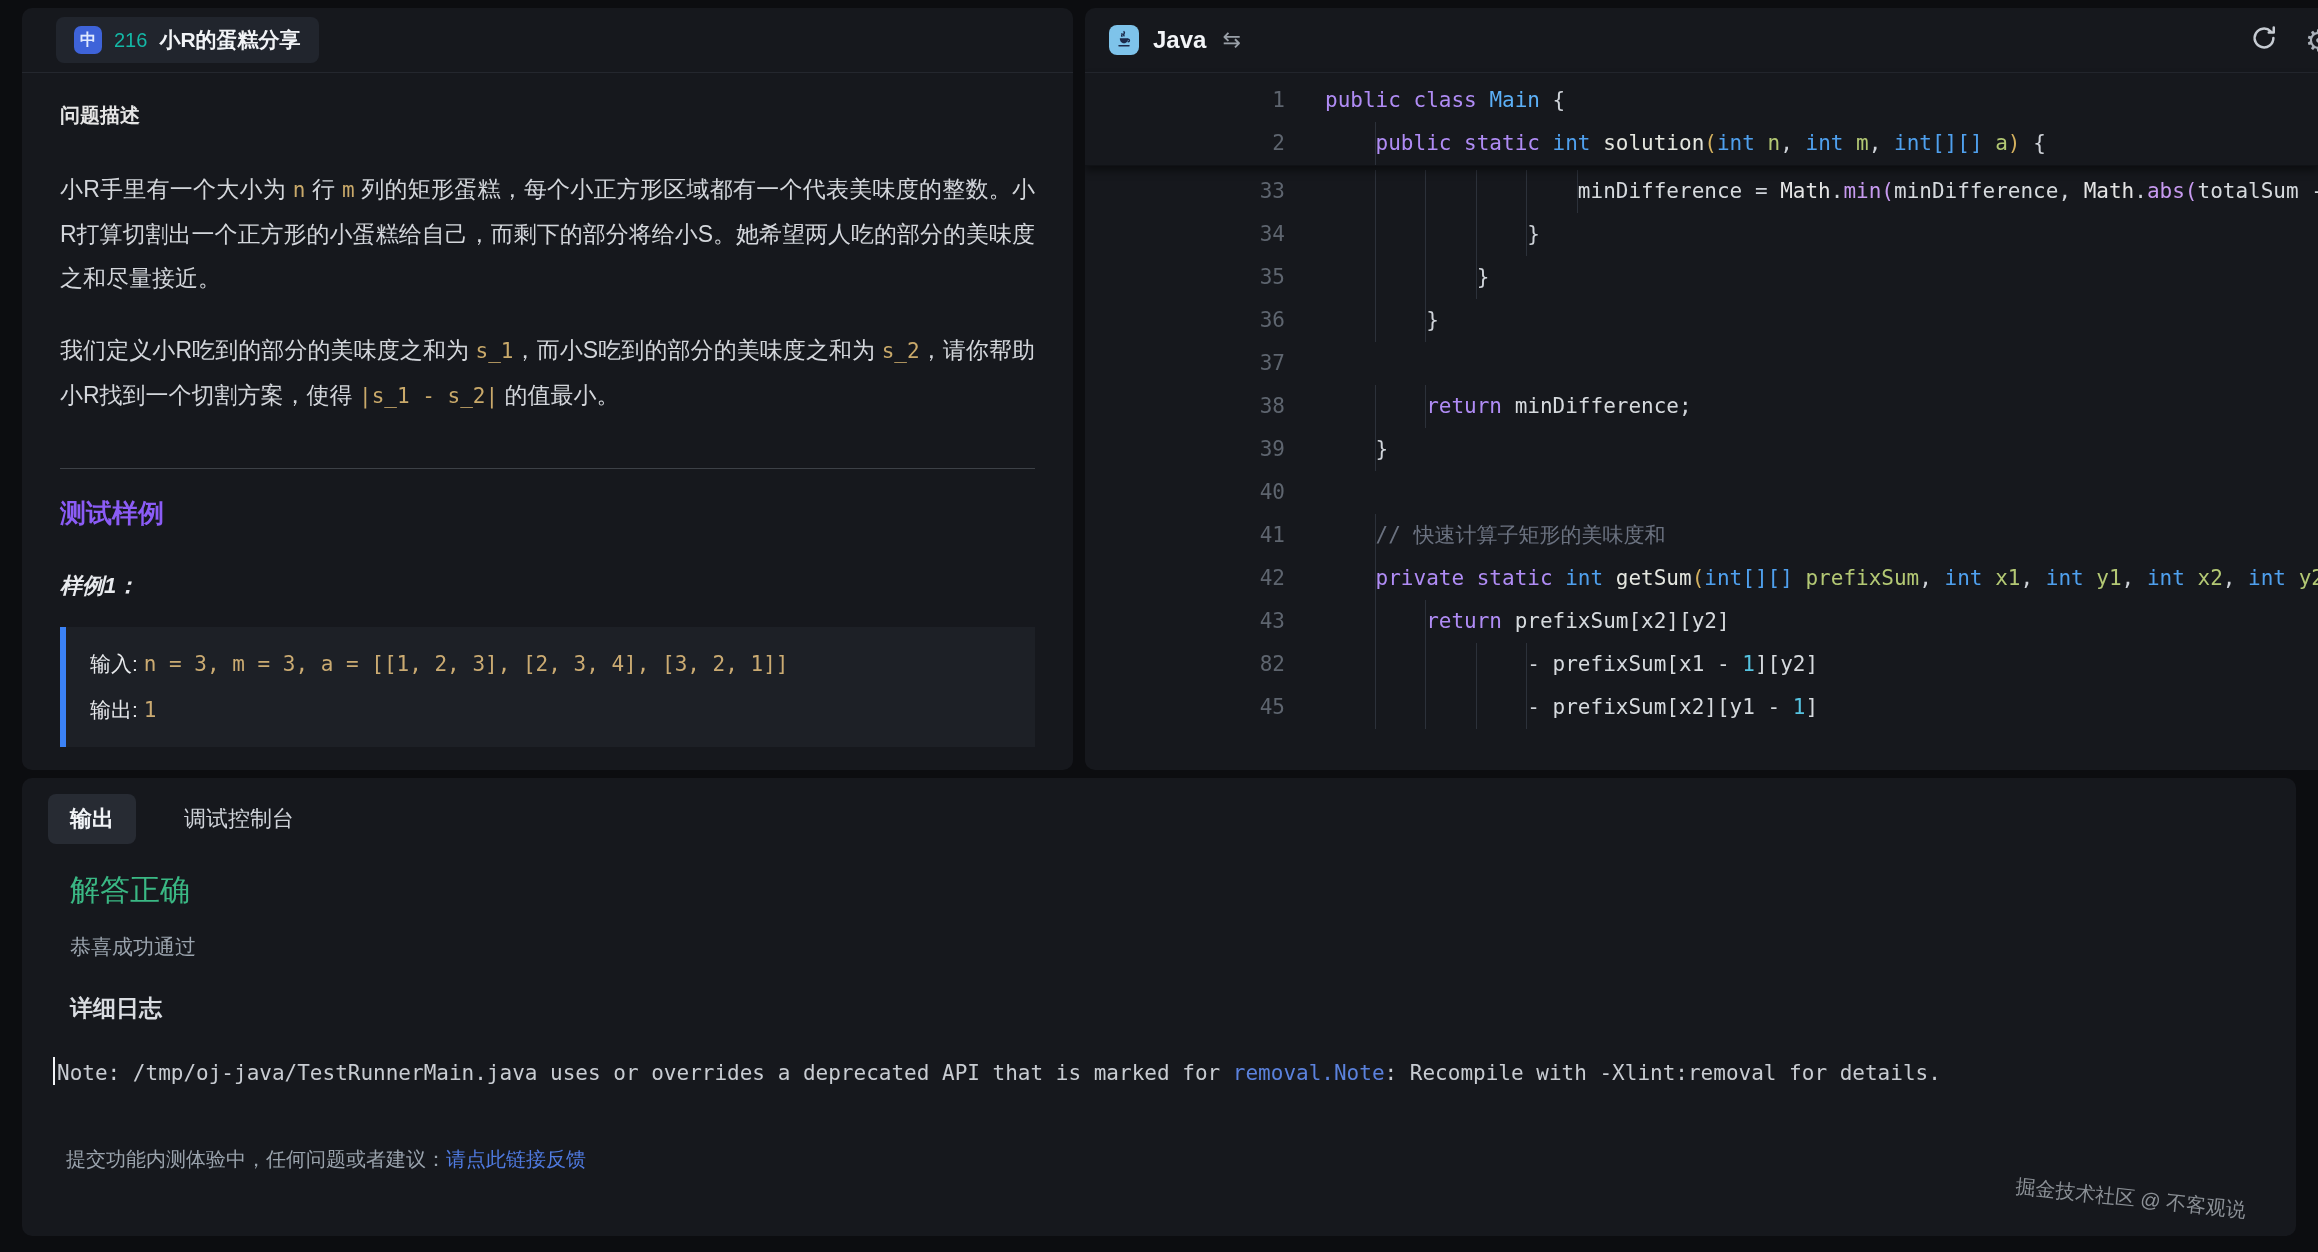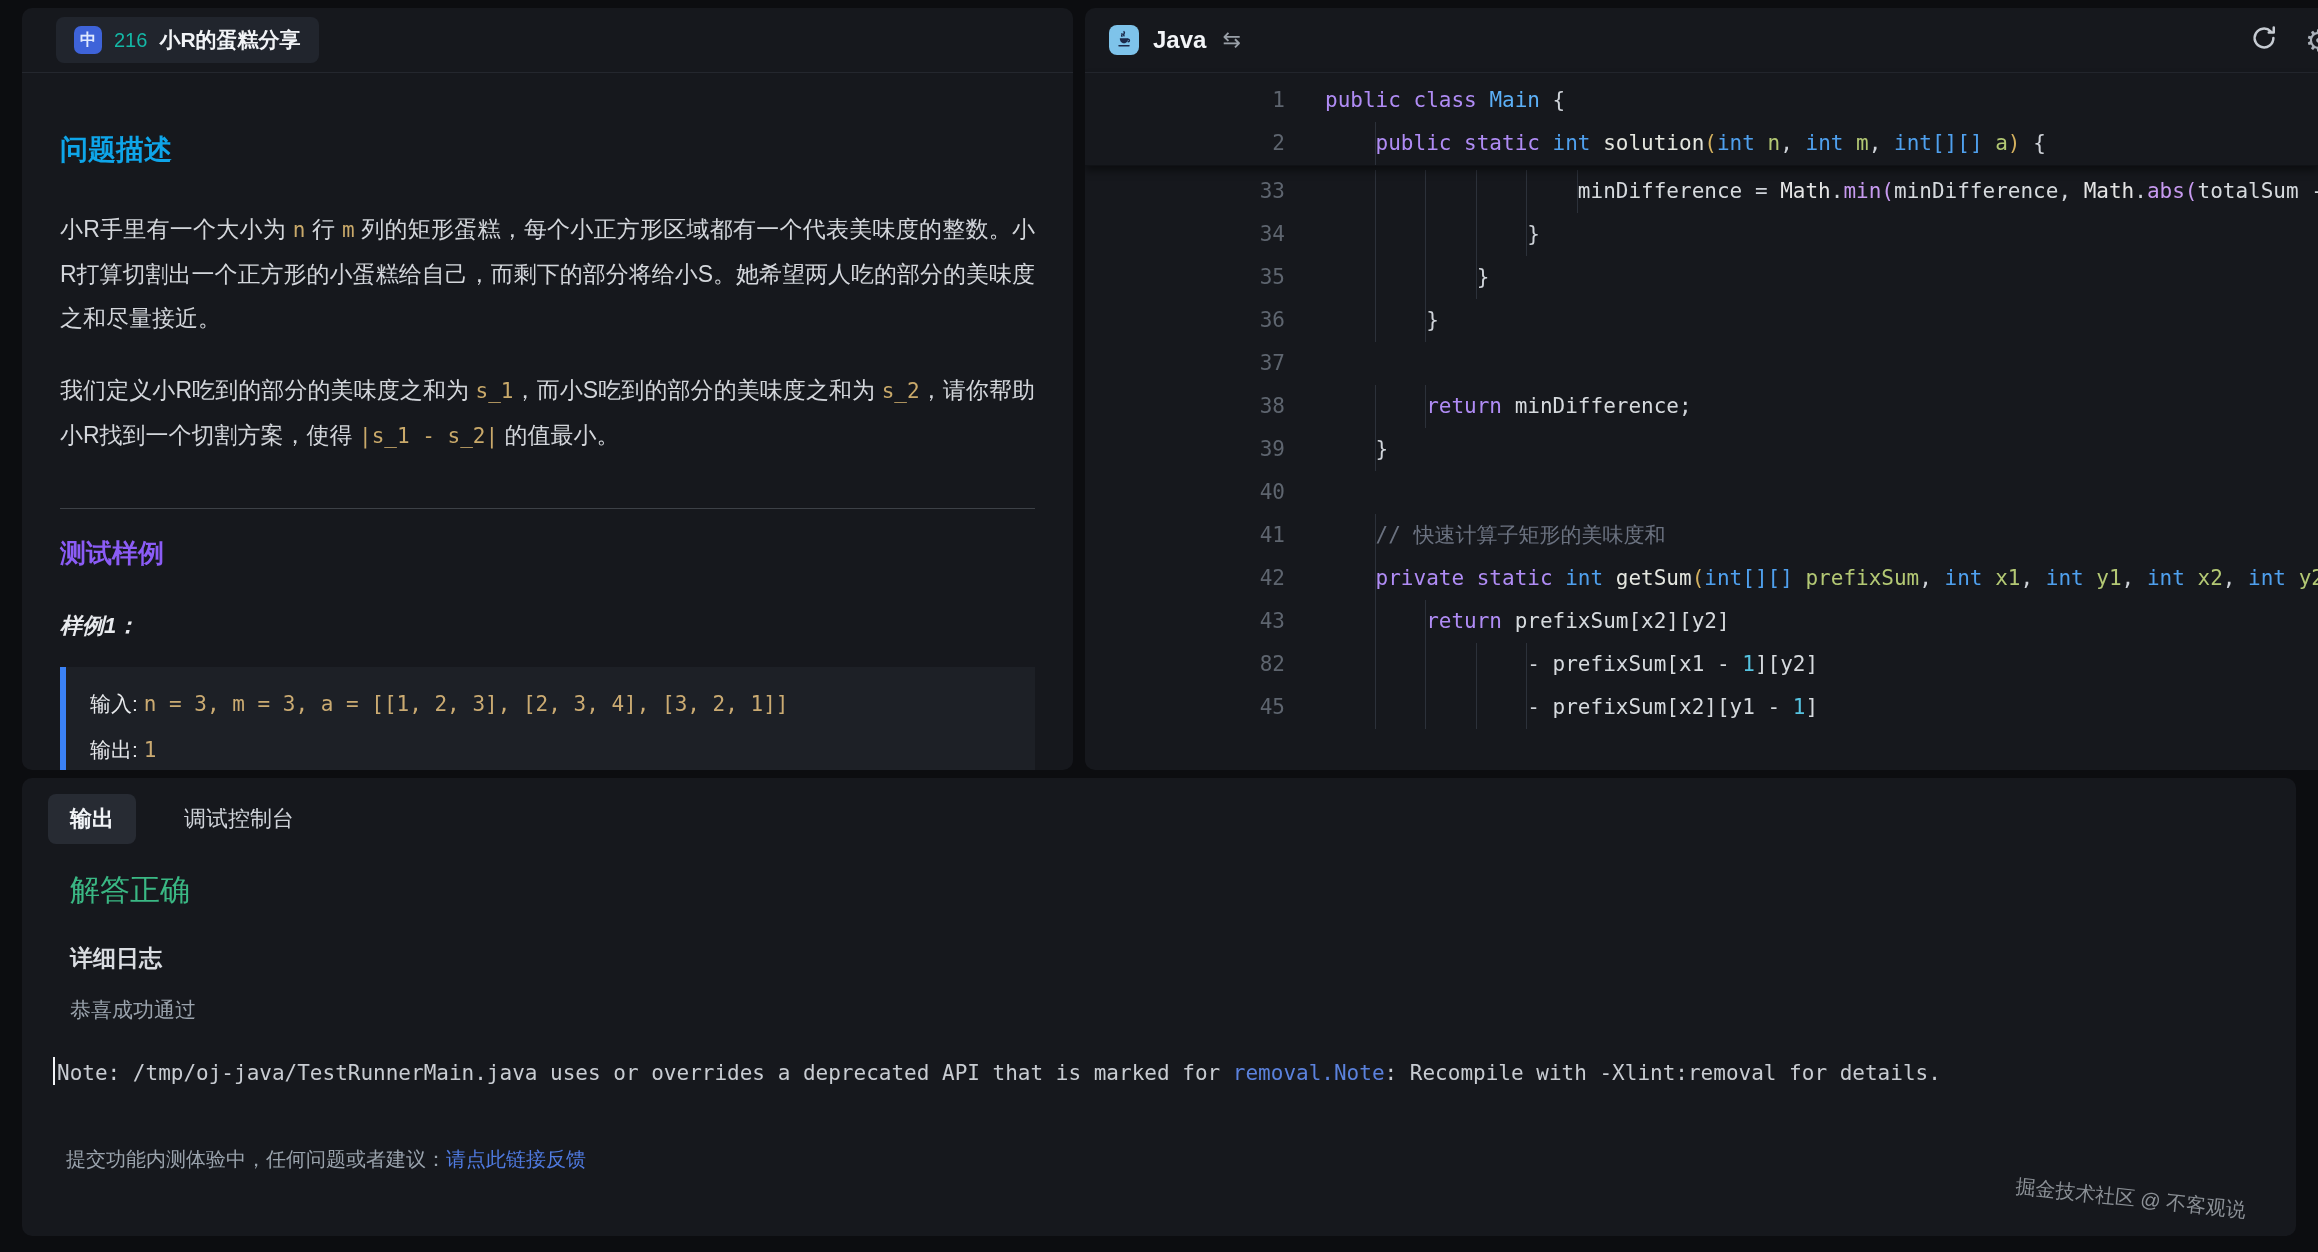--- a/index.html
+++ b/index.html
@@ -17,21 +17,21 @@
   
   .panel-header{height:64px;border-bottom:1px solid #24272e;display:flex;align-items:center;}
   #problem-chip{display:flex;align-items:center;gap:12px;background:#21252d;border-radius:8px;
     margin-left:34px;height:46px;padding:0 18px;cursor:pointer;}
   #difficulty-badge{width:28px;height:28px;border-radius:7px;background:#3e63d9;color:#dfe9ff;
     display:flex;align-items:center;justify-content:center;font-size:16px;font-weight:bold;}
   #problem-number{color:#14b8a6;font-size:20px;}
   #problem-title{color:#f2f4f7;font-size:21px;font-weight:bold;}
 
   #problem-content{padding:0 38px;}
-  .h-desc{color:#0ea5e9;font-size:28px;font-weight:bold;margin-top:58px;}
+  .h-desc{color:#e5e5e5;font-size:20px;font-weight:bold;margin-top:29px;}
   .para{font-size:23px;line-height:44px;color:#d3d6db;margin-top:38px;text-align:justify;}
   .para .seg-c{font-family:"DejaVu Sans Mono", monospace;color:#c9a96a;font-size:21px;}
   .p2{margin-top:28px;}
   .divider{border:none;border-top:1px solid #3d4147;margin:50px 0 0 0;}
   .h-samples{color:#8b5cf6;font-size:26px;font-weight:bold;margin-top:27px;}
   .sample-label{color:#e8eaee;font-size:22px;font-weight:bold;font-style:italic;margin-top:40px;}
   .sample-block{margin-top:26px;background:#1d2026;border-left:6px solid #3b82f6;
     padding:14px 24px;font-family:"DejaVu Sans Mono", monospace;font-size:21px;line-height:46px;}
   .sample-block .lbl{color:#e8eaed;font-family:"Liberation Sans", sans-serif;}
   .sample-block .val{color:#cbab72;}
@@ -156,21 +156,21 @@
   </div>
 </div>
 
 <div class="panel" id="bottom-panel">
   <div id="bottom-inner">
     <div id="console-tabs">
         <div class="console-tab active">输出</div>
         <div class="console-tab">调试控制台</div>
       </div>
     <div id="result-title">解答正确</div>
+    <div id="result-subtitle">恭喜成功通过</div>
     <div id="log-heading">详细日志</div>
-    <div id="result-subtitle">恭喜成功通过</div>
     <div id="log-text"><span id="caret"></span><span id="log-segments"><span class="seg-plain">Note: /tmp/oj-java/TestRunnerMain.java uses or overrides a deprecated API that is marked for </span><span class="seg-link">removal.Note</span><span class="seg-plain">: Recompile with -Xlint:removal for details.</span></span></div>
     <div id="feedback-row">
       <span>提交功能内测体验中，任何问题或者建议：</span><span id="feedback-link">请点此链接反馈</span>
     </div>
   </div>
   <div id="watermark">掘金技术社区 @ 不客观说</div>
 </div>
 
 </body></html>

